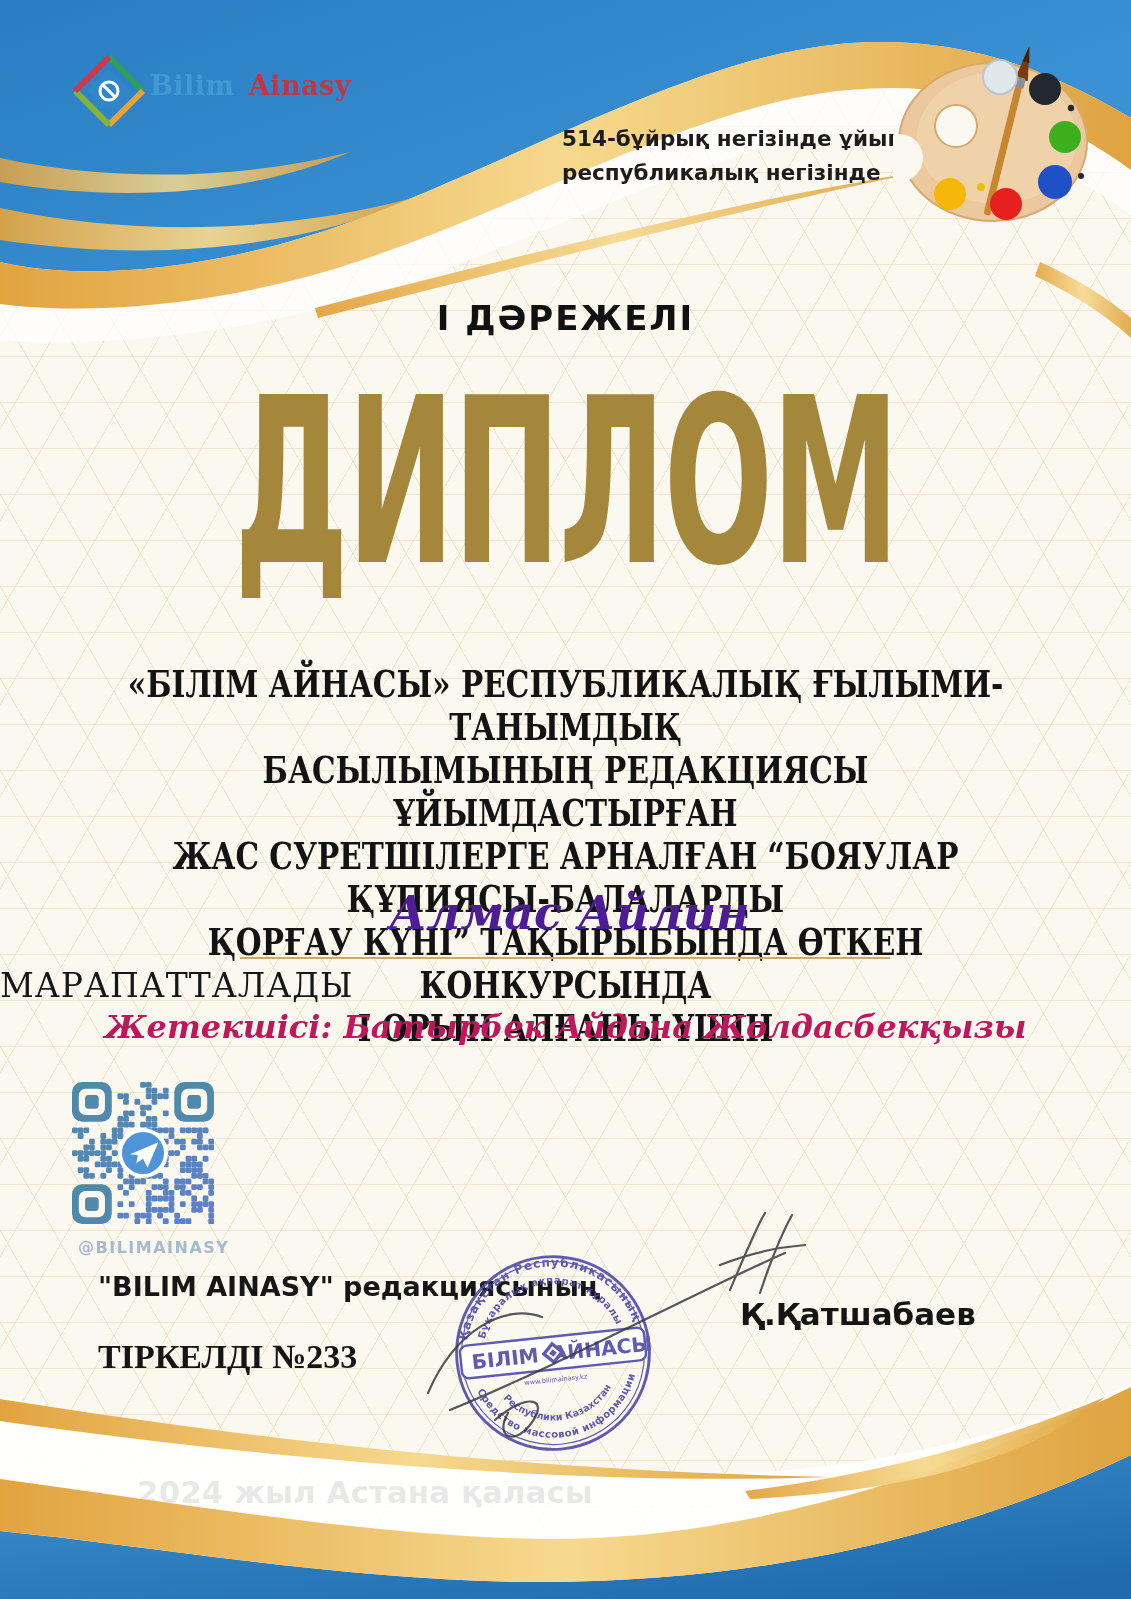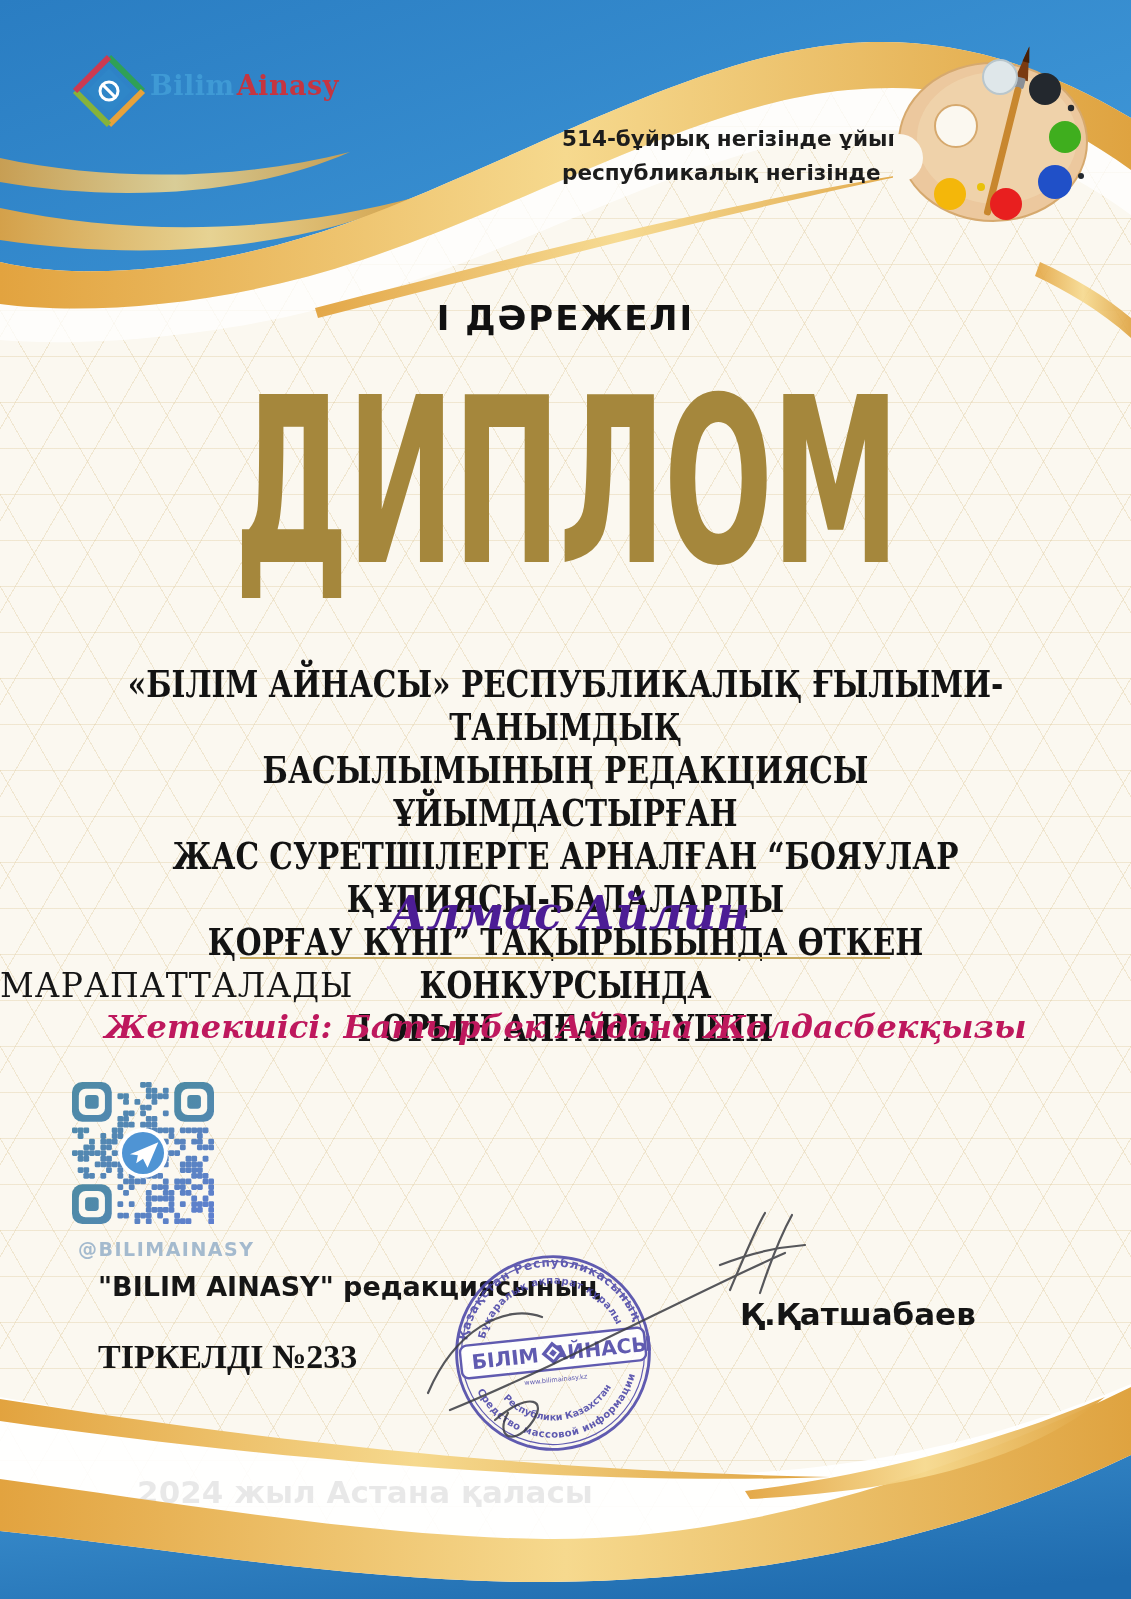--- a/index.html
+++ b/index.html
@@ -8,34 +8,34 @@
   
   #pattern{position:absolute;inset:0;
     background-image:
       repeating-linear-gradient(0deg, rgba(225,206,165,.42) 0 1px, transparent 1px 46px),
       repeating-linear-gradient(60deg, rgba(225,206,165,.42) 0 1px, transparent 1px 46px),
       repeating-linear-gradient(-60deg, rgba(225,206,165,.42) 0 1px, transparent 1px 46px);}
   .abs{position:absolute;}
   svg{display:block;}
   .logo-text{left:150px;top:70px;font-family:"DejaVu Serif",serif;font-weight:bold;font-size:27px;letter-spacing:.5px;}
   .logo-text .p1{color:#3f9ad5;margin-top:18px;}
-  .logo-text .p2{color:#c53540;margin-left:2px;}
+  .logo-text .p2{color:#c53540;margin-left:14px;}
   .org-note{left:562px;top:122px;font-size:21.5px;font-weight:bold;line-height:34px;color:#1c1c1c;}
   .degree{left:0;right:0;top:282px;text-align:center;font-size:34px;font-weight:bold;letter-spacing:2px;color:#111;margin-top:16px;}
   .diploma{left:50%;top:368px;transform:translateX(-50%) scaleX(0.56);white-space:nowrap;
            font-size:230px;line-height:1;font-weight:bold;letter-spacing:-0.015em;color:#a5873c;}
   .paragraph{left:0;right:0;top:662px;text-align:center;transform:scaleX(0.78);
              font-family:"DejaVu Serif",serif;font-weight:bold;font-size:38px;line-height:43px;color:#131313;}
   .recipient{left:8px;right:0;top:886px;text-align:center;font-family:"DejaVu Serif",serif;
              font-style:italic;font-weight:bold;font-size:46px;color:#4c1d95;}
   .name-line{left:240px;top:957px;width:650px;height:2px;background:#c9ac62;}
   .award{left:0;right:0;top:966px;font-family:"DejaVu Serif",serif;font-size:33px;letter-spacing:1px;color:#161616;}
   .supervisor{left:0;right:0;top:1008px;text-align:center;font-family:"DejaVu Serif",serif;
               font-style:italic;font-weight:bold;font-size:32px;color:#be185d;}
-  .qr-handle{left:78px;top:1238px;font-size:19px;font-weight:bold;letter-spacing:1.5px;color:#a4bace;}
+  .qr-handle{left:78px;top:1238px;font-size:16px;font-weight:bold;letter-spacing:1.5px;color:#a4bace;}
   .editor{left:98px;top:1266px;font-size:27px;font-weight:bold;line-height:41px;color:#161616;}
   .registration{left:98px;top:1338px;font-family:"Liberation Serif","DejaVu Serif",serif;
                 font-weight:bold;font-size:34px;color:#151515;}
   .signer{left:740px;top:1296px;font-size:31px;font-weight:bold;color:#151515;}
   .year-city{left:130px;top:1474px;width:470px;text-align:center;font-size:31px;font-weight:bold;color:#1a1a1a;}
 </style>
 </head>
 <body>
 
 <div id="page">

